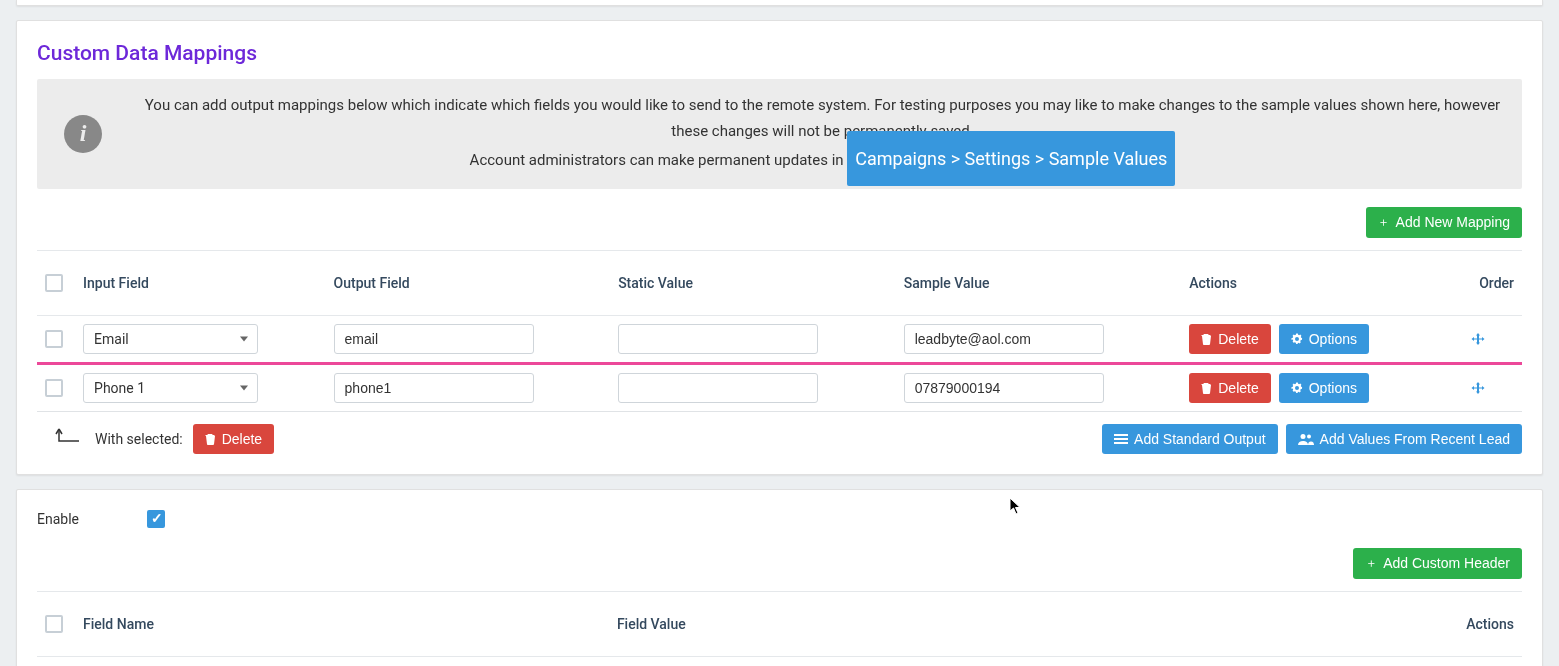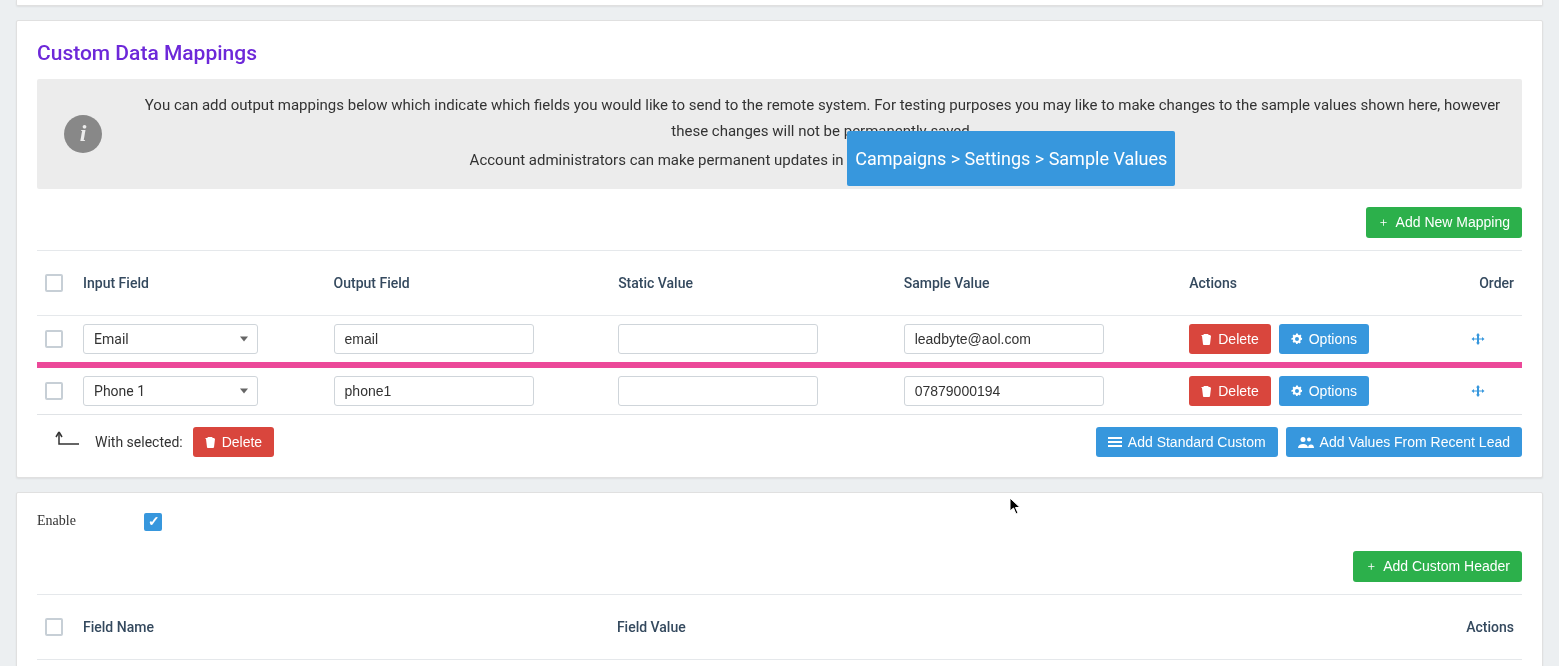--- a/index.html
+++ b/index.html
@@ -88,21 +88,21 @@
     text-align: left;
     padding: 23px 8px;
     font-weight: 500;
     color: #34495e;
     border-top: 1px solid #e5e8eb;
     border-bottom: 1px solid #e5e8eb;
     font-size: 14px;
   }
   tbody td {
     padding: 8px;
-    border-bottom: 6px solid #ec4899;
+    border-bottom: 3px solid #ec4899;
   }
   tbody tr:last-child td { border-bottom: 1px solid #e0e3e6;}
   .chk {
     width: 18px; height:18px;
     border: 2px solid #c7cfd6;
     border-radius: 2px;
     cursor: pointer;
     display:inline-block;
     vertical-align:middle;
     background:#fff;
@@ -160,21 +160,21 @@
     align-items:center;
     margin-top:12px;
     gap:10px;
   }
   .footer-row .arrow-up {
     font-size:18px; color:#333; margin-left:18px; margin-right:2px;
     position:relative; top:-2px;
   }
   .footer-right { margin-left:auto; display:flex; gap:8px;}
   .label-inline { color:#333; font-size:14px; }
-  .enable-row { display:flex; gap: 68px; margin-bottom: 20px; font-family: Liberation Serif, serif;}
+  .enable-row { display:flex; align-items:center; gap: 68px; margin-bottom: 20px;}
   .cursor-ptr {
     position: fixed; left: 1009px; top: 497px;
     font-size: 16px; color:#000; pointer-events:none;
   }
   svg { display:block; }
   .top-stub{
     height:6px;
     background:#fff;
     border:1px solid #e0e0e0;
     border-top:none;
@@ -311,21 +311,21 @@
 
     <div class="footer-right">
       <button class="btn btn-blue">
         <span class="icon">
           <svg width="14" height="12" viewBox="0 0 14 12" fill="#fff">
               <rect x="0" y="1" width="14" height="2"></rect>
               <rect x="0" y="5" width="14" height="2"></rect>
               <rect x="0" y="9" width="14" height="2"></rect>
             </svg>
         </span>
-        <span>Add Standard Custom</span>
+        <span>Add Standard Output</span>
       </button>
       <button class="btn btn-blue">
         <span class="icon">
           <svg width="16" height="12" viewBox="0 0 16 12" fill="#fff">
               <circle cx="5" cy="3.5" r="2.5"></circle>
               <circle cx="11" cy="3.5" r="2"></circle>
               <path d="M0 12c0-2.8 2.2-4 5-4s5 1.2 5 4H0z"></path>
               <path d="M10 12c0-2 .8-3.6 3-3.6s3 1.6 3 3.6h-6z"></path>
             </svg>
         </span>

